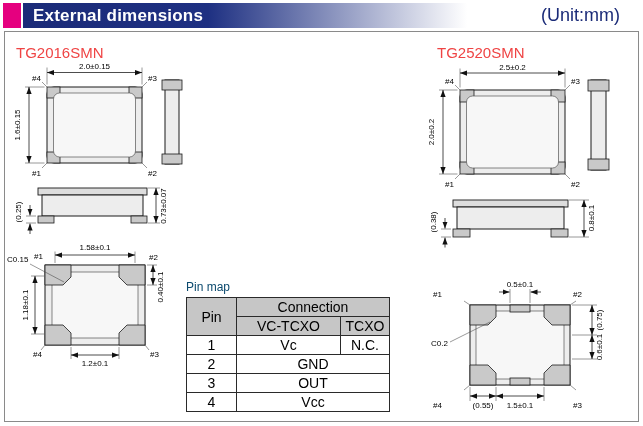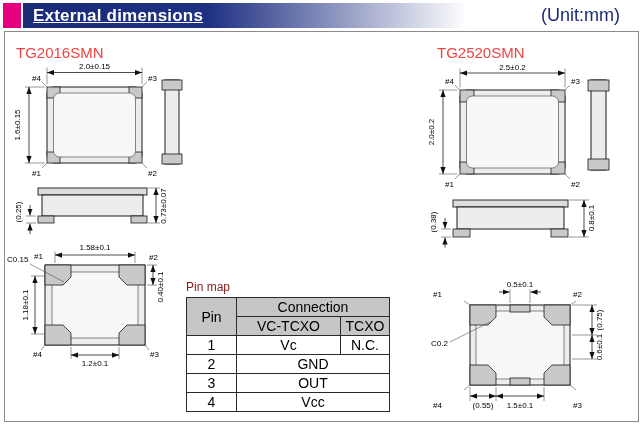--- a/index.html
+++ b/index.html
@@ -10,41 +10,41 @@
   }
   .abs { position:absolute; }
 
   
   .header-accent { left:3px; top:3px; width:18px; height:25px; background:#e5007f; }
   .header-band {
     left:23px; top:3px; width:617px; height:25px;
     background:linear-gradient(90deg,#1b2b78 0%, #1e3082 30%, #ffffff 72%);
     display:flex; align-items:center;
   }
-  .header-title { color:#ffffff; font-size:17px; font-weight:bold; padding-left:10px; letter-spacing:.2px;text-decoration:underline; }
+  .header-title { color:#ffffff; font-size:17px; font-weight:bold; padding-left:10px; letter-spacing:.2px; }
   .header-unit { position:absolute; right:20px; color:#1b2b78; font-size:18px; }
 
   
   .content-box { left:4px; top:31px; width:635px; height:391px; border:1px solid #8a8a8a; background:#ffffff; }
 
   .model-title { font-size:15px; color:#ef4444; }
 
   
   svg text { font-family:"Liberation Sans", sans-serif; }
   .dim { font-size:8px; fill:#000; }
   .ext { stroke:#444; stroke-width:0.55; fill:none; }
   .dln { stroke:#111; stroke-width:0.75; fill:none; }
   .body-fill  { fill:#ededed; stroke:#1a1a1a; stroke-width:1; }
   .pad-fill   { fill:#c9c9c9; stroke:#1a1a1a; stroke-width:0.8; }
   .inner-fill { fill:#f7f7f7; stroke:#555; stroke-width:0.7; }
   .lid-fill   { fill:#dddddd; stroke:#1a1a1a; stroke-width:0.9; }
 
   
   .pinmap-wrap { left:186px; top:280px; }
-  .pinmap-label { font-size:12px; color:#7f1d1d; margin-bottom:3px; }
+  .pinmap-label { font-size:12px; color:#0c4a6e; margin-bottom:3px; }
   table.pinmap { border-collapse:collapse; font-size:14px; color:#000; }
   .pinmap th, .pinmap td { border:1px solid #2a2a2a; text-align:center; font-weight:normal; height:19px; padding:0 4px; }
   .pinmap th { background:#c6c6c6; }
   .col-pin { width:50px; } .col-vc { width:104px;margin-left:32px; } .col-tcxo { width:49px; }
 </style>
 </head>
 <body>
 
 <div class="abs header-accent"></div>
 <div class="abs header-band">

